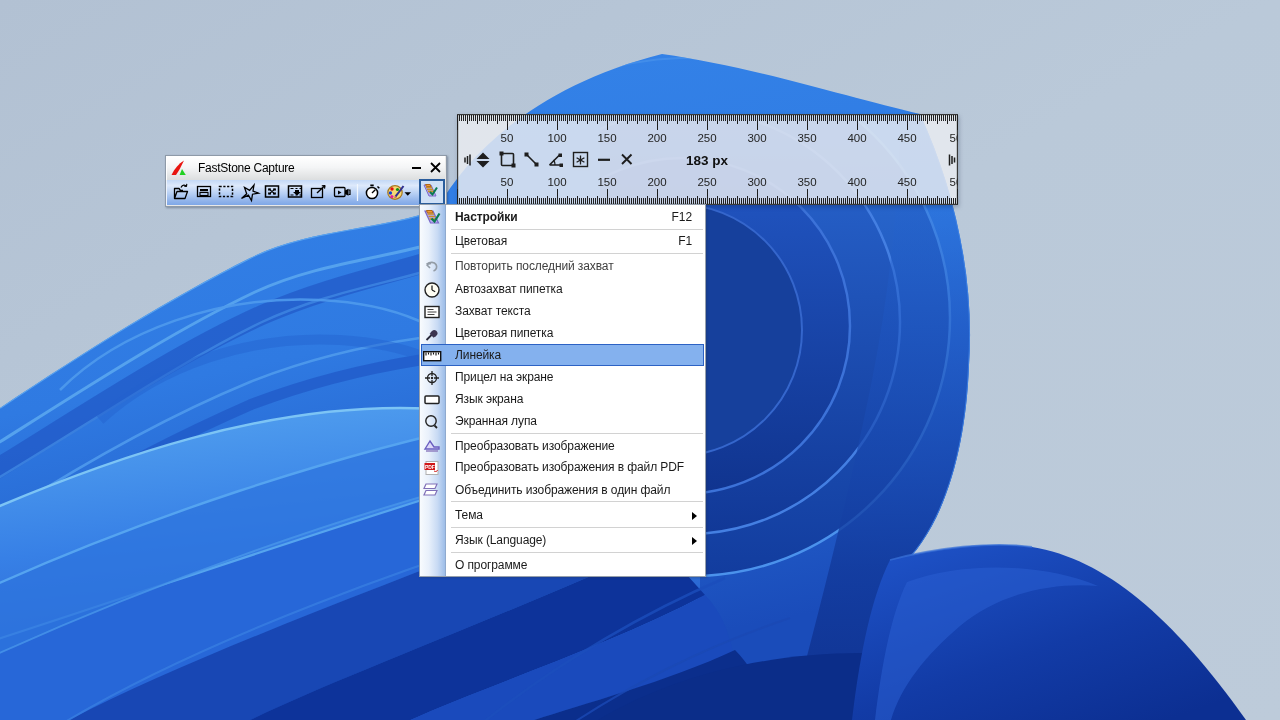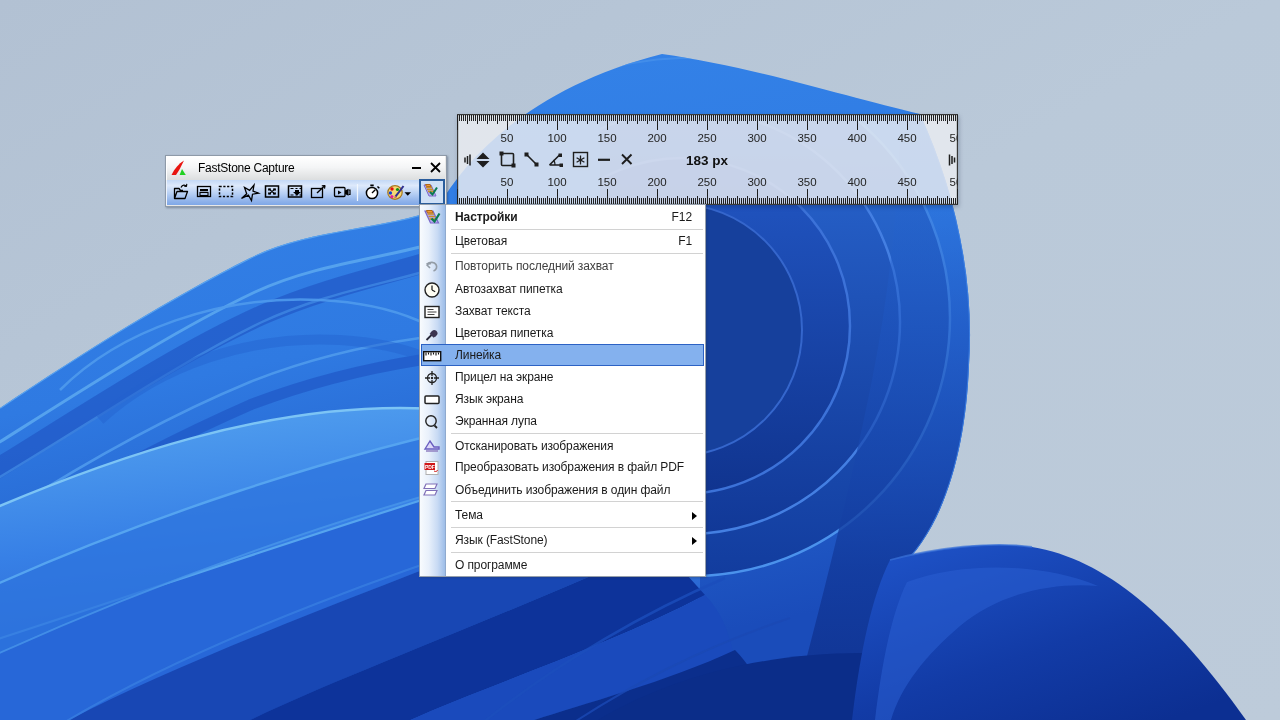--- a/index.html
+++ b/index.html
@@ -235,28 +235,28 @@
  <div class="abs msep" style="top:48px;"></div>
  <div class="abs mi" style="left:35px;top:50px;color:#404040;">Повторить последний захват</div>
  <div class="abs mi" style="left:35px;top:73px;">Автозахват пипетка</div>
  <div class="abs mi" style="left:35px;top:95px;">Захват текста</div>
  <div class="abs mi" style="left:35px;top:117px;">Цветовая пипетка</div>
  <div class="abs mi" style="left:35px;top:139px;">Линейка</div>
  <div class="abs mi" style="left:35px;top:161px;">Прицел на экране</div>
  <div class="abs mi" style="left:35px;top:183px;">Язык экрана</div>
  <div class="abs mi" style="left:35px;top:205px;">Экранная лупа</div>
  <div class="abs msep" style="top:228px;"></div>
- <div class="abs mi" style="left:35px;top:230px;">Отсканировать изображения</div>
+ <div class="abs mi" style="left:35px;top:230px;">Преобразовать изображение</div>
  <div class="abs mi" style="left:35px;top:251px;text-align:center;">Преобразовать изображения в файл PDF</div>
  <div class="abs mi" style="left:35px;top:274px;">Объединить изображения в один файл</div>
  <div class="abs msep" style="top:296px;"></div>
  <div class="abs mi" style="left:35px;top:299px;">Тема</div>
       <div class="abs arr" style="top:307px;"></div>
  <div class="abs msep" style="top:322px;"></div>
- <div class="abs mi" style="left:35px;top:324px;">Язык (FastStone)</div>
+ <div class="abs mi" style="left:35px;top:324px;">Язык (Language)</div>
       <div class="abs arr" style="top:332px;"></div>
  <div class="abs msep" style="top:347px;"></div>
  <div class="abs mi" style="left:35px;top:349px;">О программе</div>
 
  <svg class="abs" style="left:0;top:0;" width="25" height="371" viewBox="0 0 25 371">
   <g transform="translate(4,54)" stroke="#939ca6" fill="none" stroke-width="1.7">
    <path d="M2.5,5.5 L6,9 M2.5,5.5 L7,4.5 M2.5,5.5 C6,2.5 10.5,3 12,5.5 C13.5,8 12.5,11 9.5,12"></path>
   </g>
   <g transform="translate(4,77)">
    <circle cx="8" cy="8" r="7" fill="#fffef4" stroke="#222" stroke-width="1.4"></circle>

